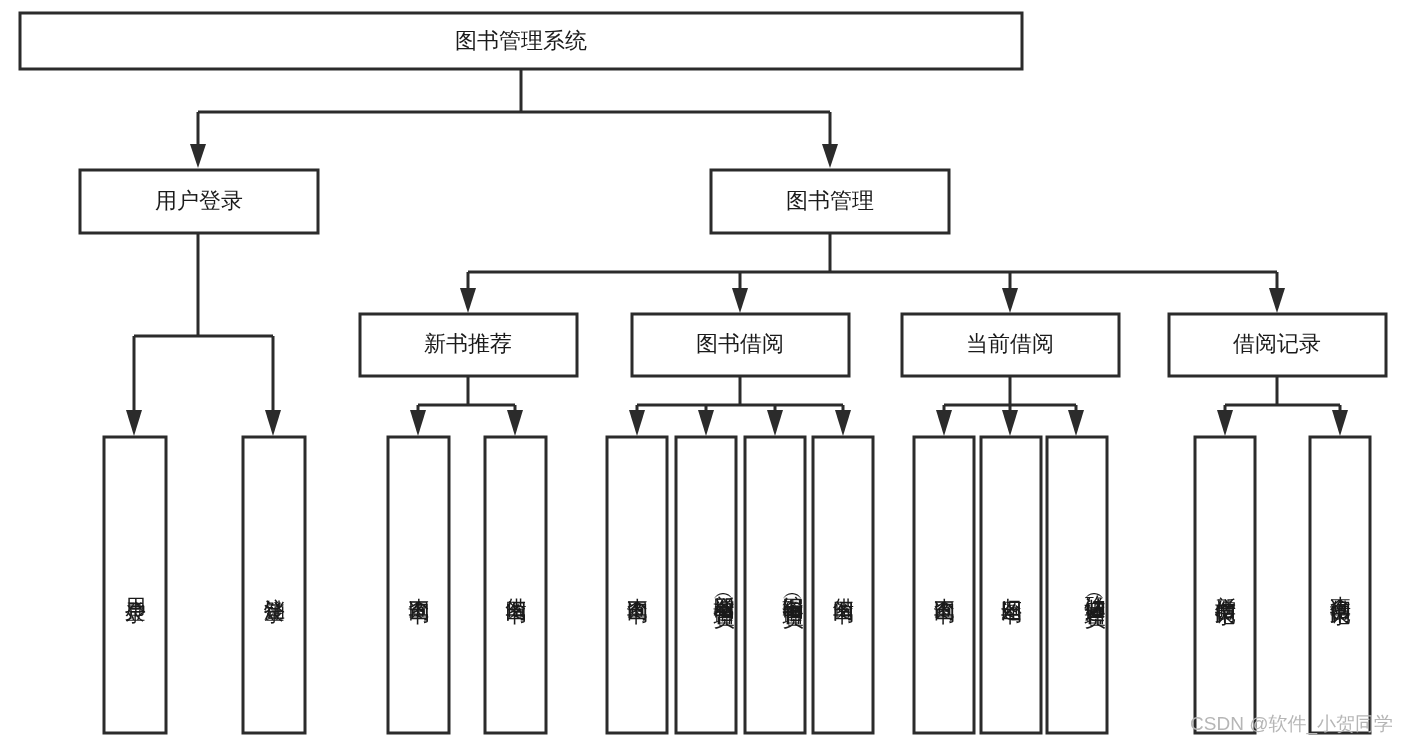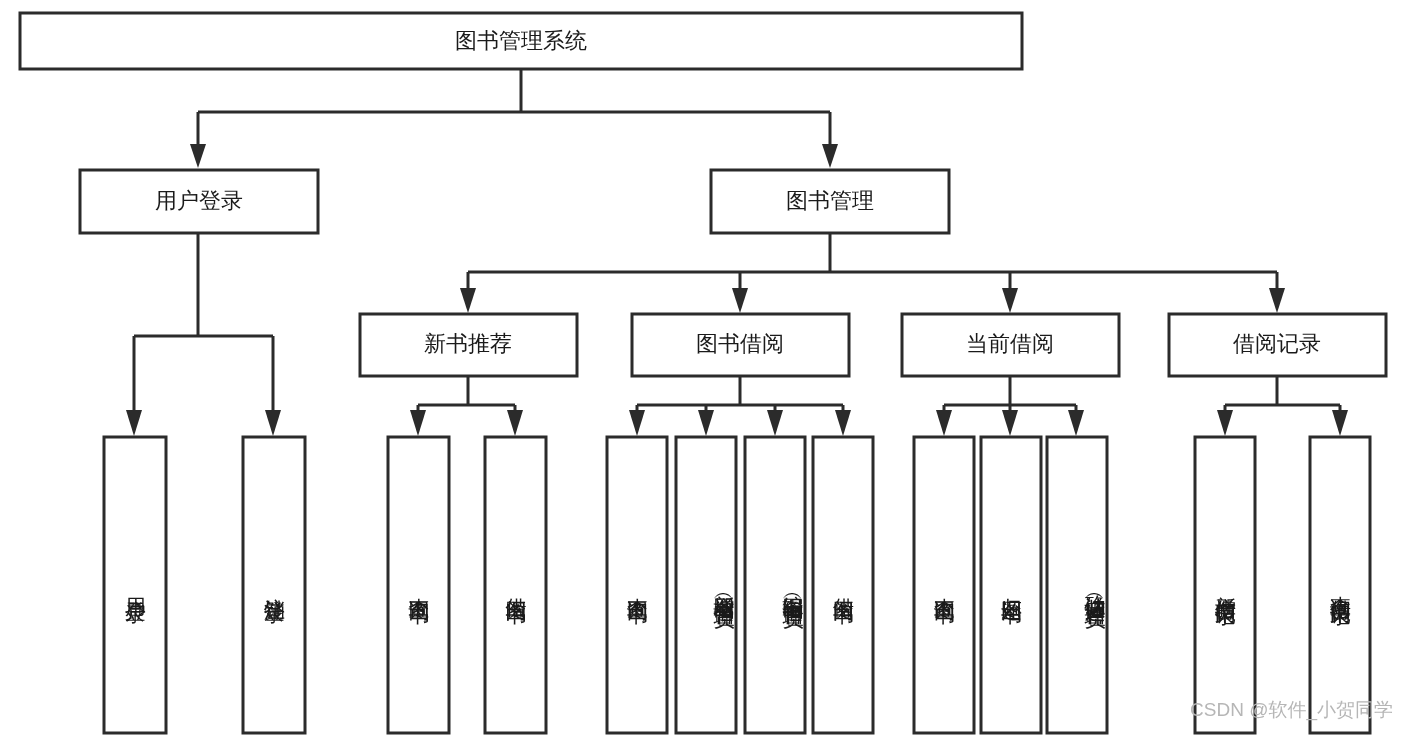--- a/index.html
+++ b/index.html
@@ -43,21 +43,21 @@
   .node-label-h {
     font-family: "Liberation Sans", "DejaVu Sans", sans-serif;
     font-size: 22px;
     fill: #1a1a1a;
     text-anchor: middle;
     dominant-baseline: middle;
   }
   .watermark-text {
     position: absolute;
     right: 12px;
-    bottom: 24px;
+    bottom: 10px;
     font-family: "Liberation Sans", "DejaVu Sans", sans-serif;
     font-size: 19px;
     color: #b6b6b6;
     white-space: nowrap;
     pointer-events: none;
   }
 </style>
 </head>
 <body>
 

